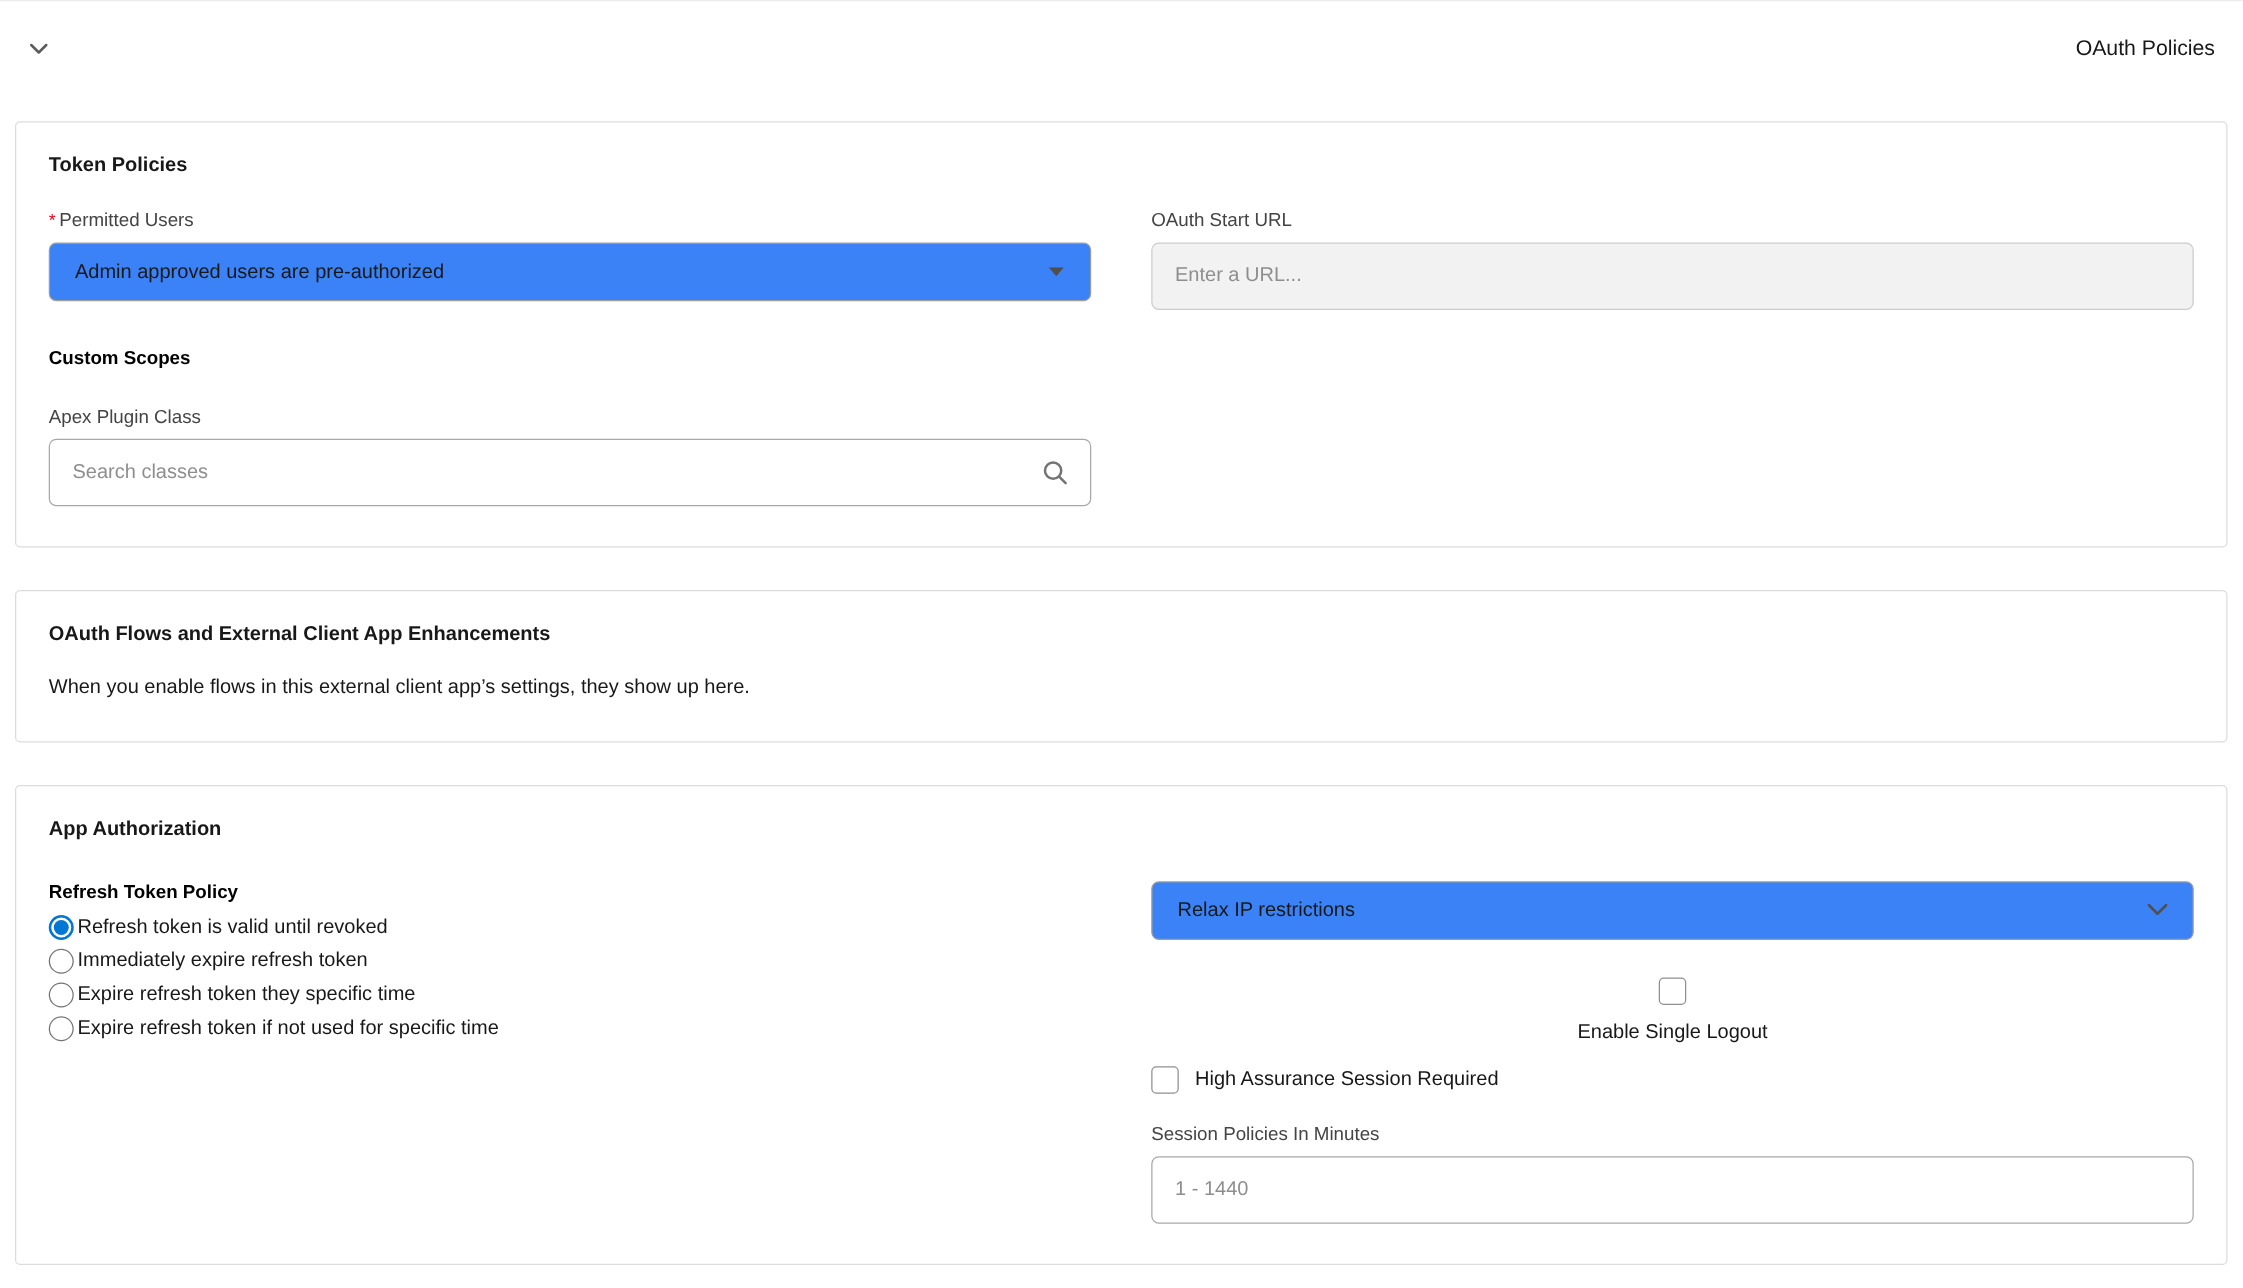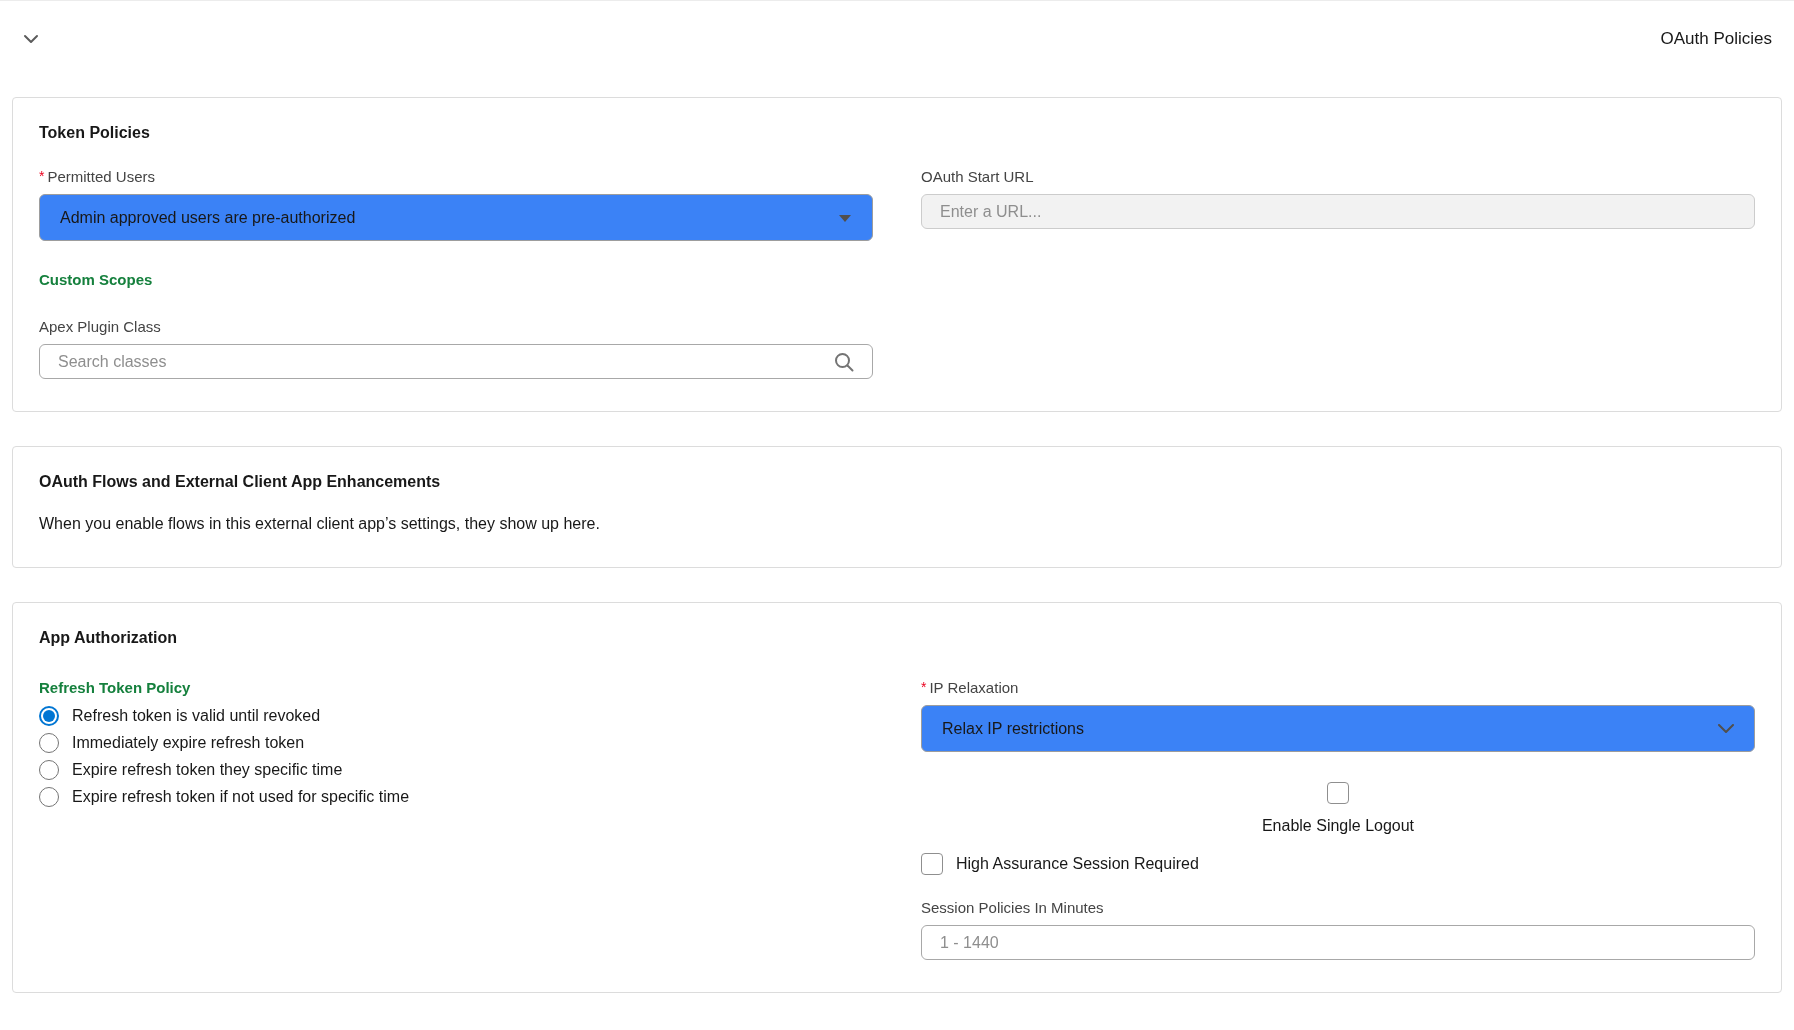--- a/index.html
+++ b/index.html
@@ -60,58 +60,58 @@
     display:flex;
     align-items:center;
     justify-content:space-between;
     padding:0 20px;
     font-size:16px;
     cursor:pointer;
   }
   .select-box .select-value { color:#181818; }
 
   .text-input {
-    height:35px;
+    height:54px;
     width:100%;
     border:1px solid #a8a8a8;
     border-radius:6px;
     background:#fff;
     font-size:16px;
     padding:16px 18px;
     font-family:"Liberation Sans", sans-serif;
     color:#181818;
     outline:none;
   }
   .text-input::placeholder { color:#8e8e8e; }
   .text-input.dimmed {
     background:#f2f2f2;
     border-color:#cccccc;
   }
 
   .bold-label {
     font-size:15px;
     font-weight:bold;
-    color:#15803d;
+    color:#000000;
   }
   .desc { font-size:16px; color:#181818; margin-top:7px; line-height:1.4; }
   .link { color:#0176d3; text-decoration:none; cursor:pointer; }
 
   .search-wrap { position:relative; width:100%; }
   .search-wrap .text-input { padding-right:56px; }
   .search-icon {
     position:absolute; right:18px; top:50%;
     transform:translateY(-50%);
     display:flex; align-items:center;
     pointer-events:none;
   }
 
   
   .radio-group { margin-top:10px; }
   .radio-row {
-    display:flex; align-items:center; gap:13px;
+    display:flex; align-items:center; gap:3px;
     font-size:16px; color:#181818;
     margin-top:7px; cursor:pointer;
   }
   .radio-row:first-child { margin-top:0; }
   .radio-dot {
     width:20px; height:20px; flex:0 0 20px;
     border-radius:50%;
     border:1px solid #747474;
     background:#fff;
     position:relative;
@@ -225,21 +225,20 @@
             <span>Expire refresh token they specific time</span>
           </div>
           <div class="radio-row" data-checked="false">
             <span class="radio-dot"></span>
             <span>Expire refresh token if not used for specific time</span>
           </div>
         </div>
       </div>
 
       <div>
-        <label class="field-label"><span class="req">*</span><span>IP Relaxation</span></label>
         <div class="select-box">
           <span class="select-value">Relax IP restrictions</span>
           <span>
             <svg width="16" height="10" viewBox="0 0 16 10">
                 <path d="M1 1l7 7 7-7" fill="none" stroke="#514f4d" stroke-width="2" stroke-linecap="round" stroke-linejoin="round"></path>
               </svg>
           </span>
         </div>
 
         <div class="checkbox-row cb-first">

